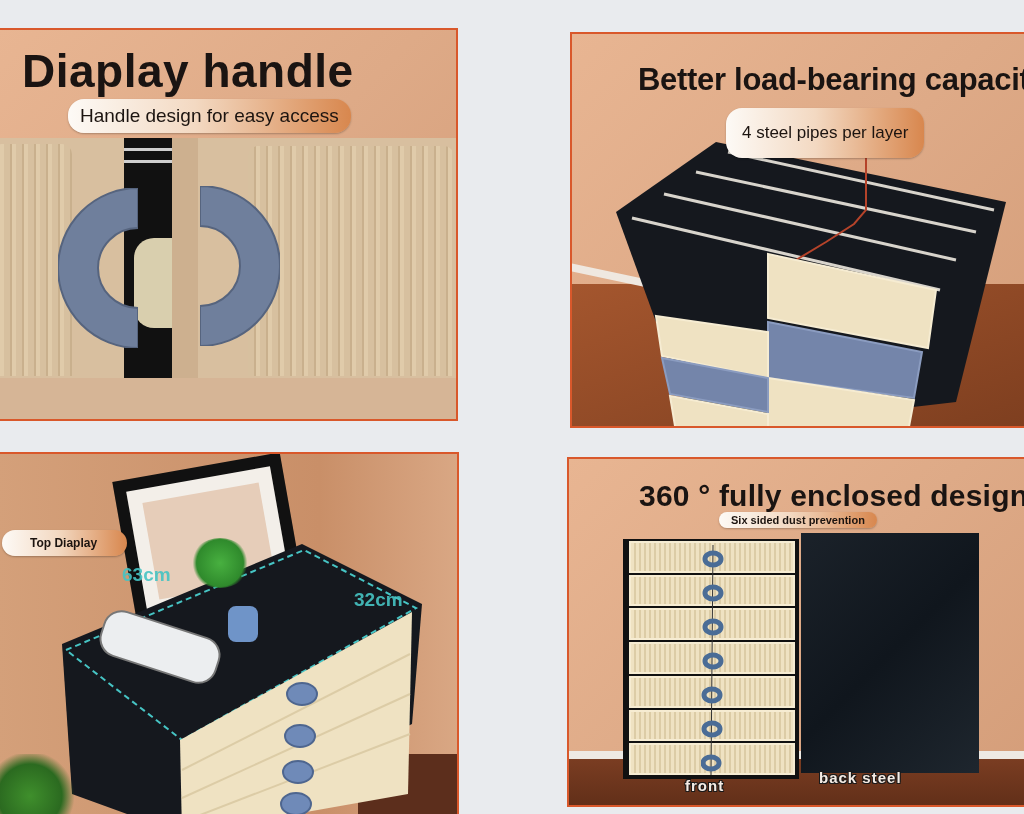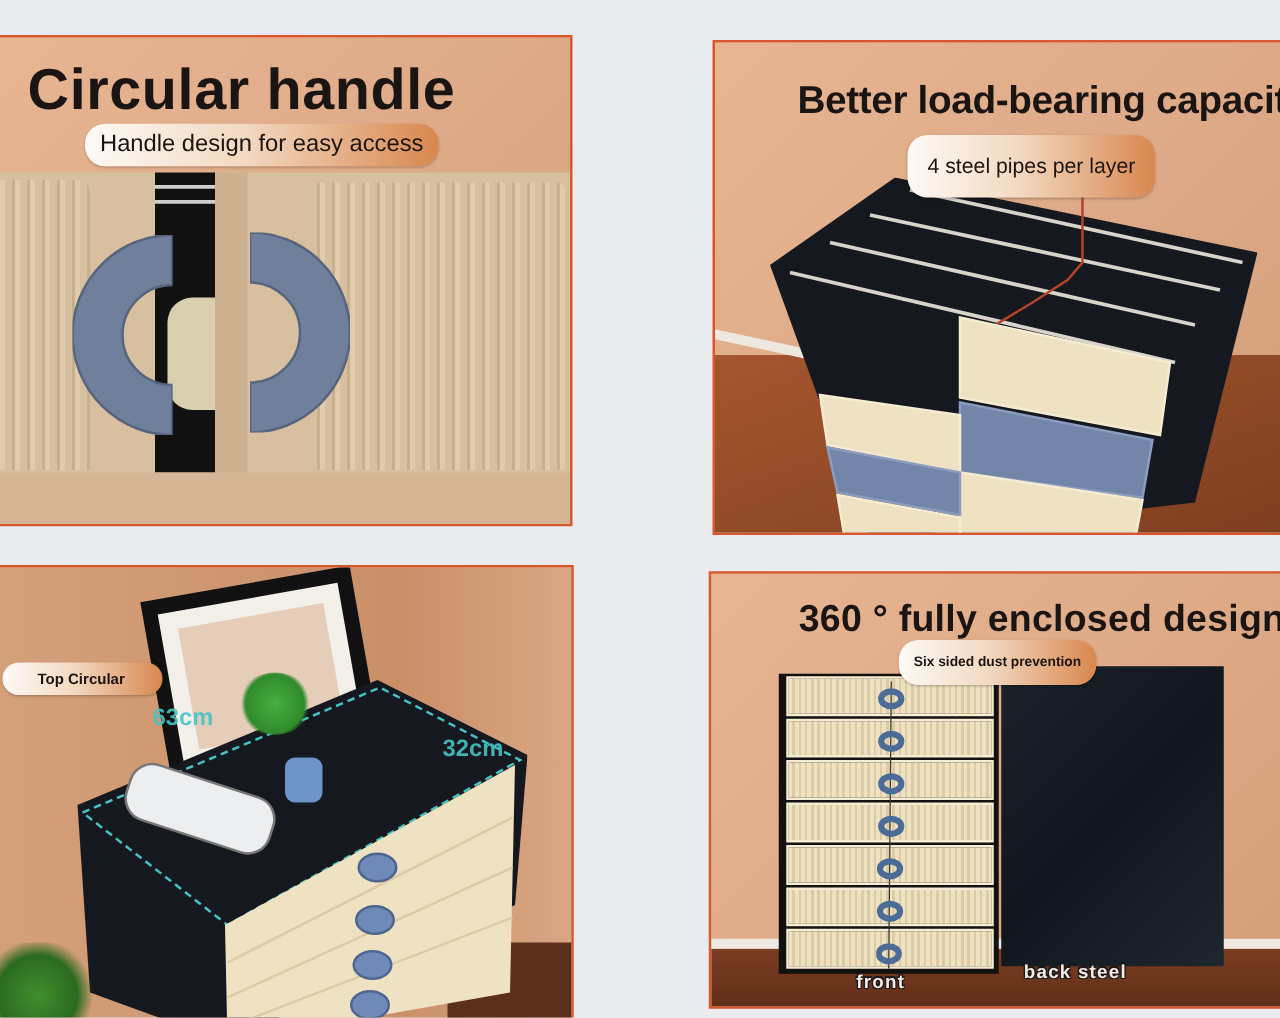--- a/index.html
+++ b/index.html
@@ -24,21 +24,21 @@
   
   #p2 .title { left: 66px; top: 28px; font-size: 31px; letter-spacing: -0.3px; }
   #p2 .pill { left: 154px; top: 74px; padding: 15px 16px; font-size: 17px; }
 
   
   #p3 .pill { left: 4px; top: 76px; padding: 6px 30px 6px 28px; font-size: 12px; font-weight: bold; }
   .dim { position: absolute; color: #46c4c4; font-weight: bold; font-size: 19px; opacity: 0.9; }
 
   
   #p4 .title { left: 70px; top: 20px; font-size: 30px; letter-spacing: 0.2px; }
-  #p4 .pill { left: 150px; top: 53px; padding: 12px 12px; font-size: 11px; font-weight: bold; }
+  #p4 .pill { left: 150px; top: 53px; padding: 2px 12px; font-size: 11px; font-weight: bold; }
   .outline-label { position: absolute; font-weight: bold; font-size: 15px; color: #f4ebe4; letter-spacing: 1px;
     text-shadow: -1px -1px 0 #1a1a1a, 1px -1px 0 #1a1a1a, -1px 1px 0 #1a1a1a, 1px 1px 0 #1a1a1a; }
 
   .drawer-cream { background: repeating-linear-gradient(90deg,#efe2c2 0 3px,#dccca6 3px 5px); border: 2px solid #f6ecd2; }
 </style>
 </head>
 <body>
 
 <div class="panel" id="p1">
   <div style="position:absolute;left:0;top:108px;width:462px;height:285px;background:#d8bf9f;">
@@ -55,21 +55,21 @@
           <path d="M80 0 L80 40 A40 40 0 0 0 80 120 L80 160 A80 80 0 0 1 80 0 Z" fill="#6f7f9c" stroke="#56647e" stroke-width="2"></path>
         </svg>
     </div>
     <div class="handle" style="left:202px;top:48px;">
       <svg viewBox="0 0 80 160">
           <path d="M0 0 L0 40 A40 40 0 0 1 0 120 L0 160 A80 80 0 0 0 0 0 Z" fill="#6f7f9c" stroke="#56647e" stroke-width="2"></path>
         </svg>
     </div>
     <div style="position:absolute;left:0;top:240px;width:462px;height:45px;background:#d6b596;"></div>
   </div>
-  <div class="title">Circular handle</div>
+  <div class="title">Diaplay handle</div>
   <div class="pill">Handle design for easy access</div>
 </div>
 
 <div class="panel" id="p2">
   <div style="position:absolute;left:0;top:250px;width:460px;height:150px;background:linear-gradient(160deg,#a4562e,#7d3e1f);"></div>
   <div style="position:absolute;left:0;top:238px;width:80px;height:8px;background:#efe8e0;transform:skewY(12deg);"></div>
   <div style="position:absolute;left:44px;top:108px;width:390px;height:290px;">
     <svg viewBox="0 0 390 290" width="390" height="290">
       <polygon points="0,70 100,0 390,60 340,260 80,290" fill="#15181e"></polygon>
       <line x1="16" y1="76" x2="324" y2="148" stroke="#d8d4cc" stroke-width="3"></line>
@@ -111,21 +111,21 @@
           <ellipse cx="248" cy="192" rx="15" ry="11"></ellipse>
         <ellipse cx="246" cy="228" rx="15" ry="11"></ellipse>
           <ellipse cx="244" cy="260" rx="15" ry="11"></ellipse>
       </g>
       <rect x="176" y="62" width="30" height="36" rx="8" fill="#6f94c8"></rect>
       <rect x="48" y="80" width="120" height="46" rx="18" fill="#eceef0" stroke="#777" stroke-width="2" transform="rotate(18 108 103)"></rect>
     </svg>
   </div>
   <div style="position:absolute;left:192px;top:84px;width:60px;height:50px;border-radius:50%;background:radial-gradient(circle,#48b040,#2f8a2c 60%,transparent 70%);"></div>
   <div style="position:absolute;left:0;top:300px;width:80px;height:70px;background:radial-gradient(circle at 40% 60%,#3f8f2c,#2b6a20 50%,transparent 70%);"></div>
-  <div class="pill">Top Circular</div>
+  <div class="pill">Top Diaplay</div>
   <div class="dim" style="left:124px;top:110px;">63cm</div>
   <div class="dim" style="left:356px;top:104px;margin-top:31px;">32cm</div>
 </div>
 
 <div class="panel" id="p4">
   <div style="position:absolute;left:0;top:300px;width:460px;height:60px;background:linear-gradient(180deg,#7a3d22,#5b2b16);"></div>
   <div style="position:absolute;left:0;top:292px;width:460px;height:8px;background:#eee9e3;"></div>
   <div style="position:absolute;left:54px;top:80px;width:176px;height:240px;background:#111;padding:2px 4px 4px 6px;display:flex;flex-direction:column;gap:2px;">
     <div class="drawer-cream" style="flex:1;"></div>
       <div class="drawer-cream" style="flex:1;"></div>

